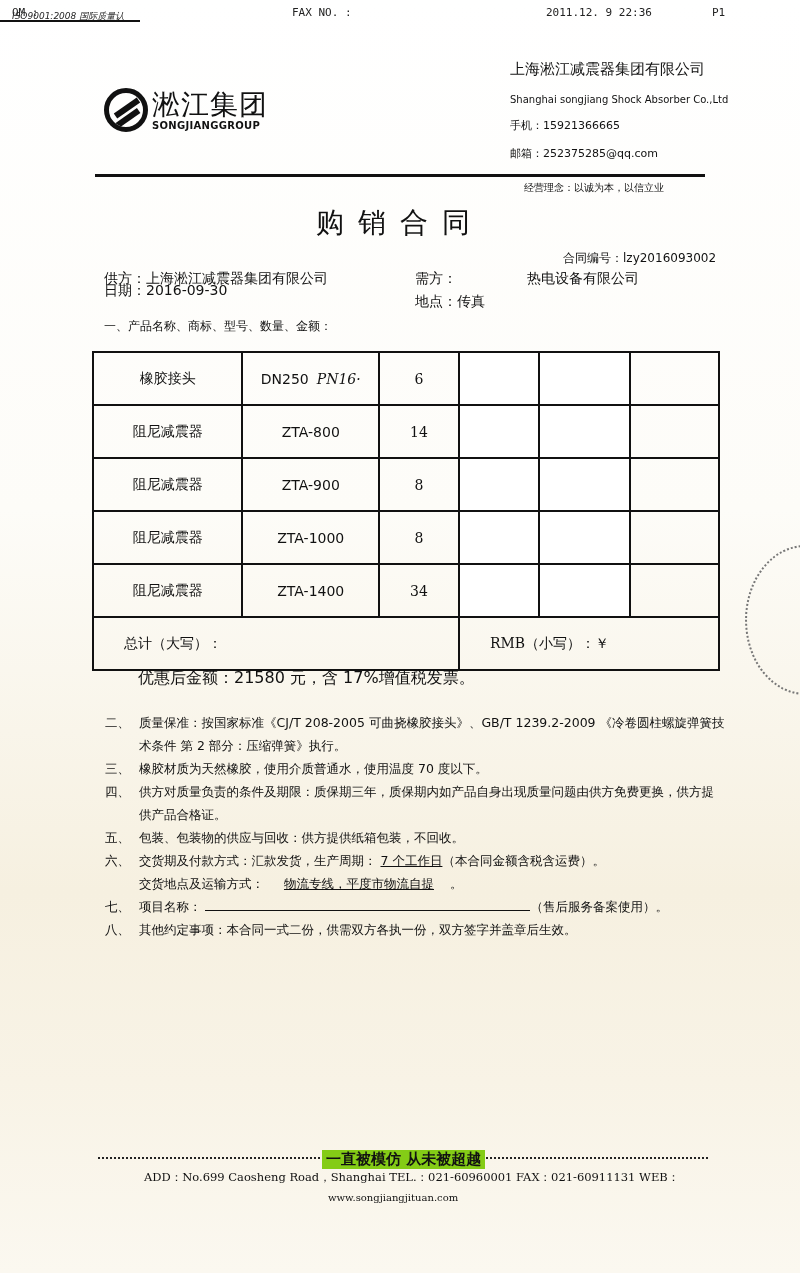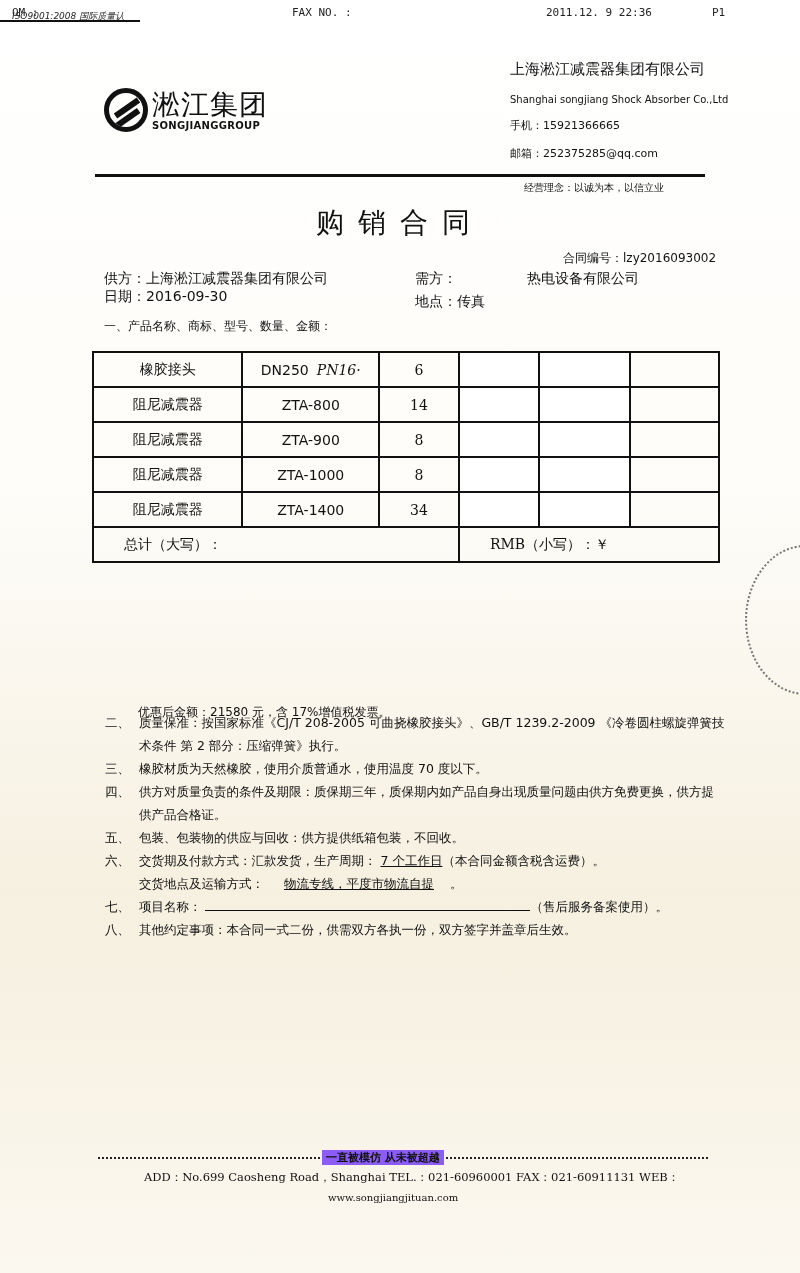--- a/index.html
+++ b/index.html
@@ -25,38 +25,38 @@
   .co-en { top: 94px; left: 510px; font-size: 10px; }
   .co-phone { top: 118px; left: 510px; font-size: 11px; }
   .co-mail { top: 146px; left: 510px; font-size: 11px; }
   .hdr-rule { position: absolute; top: 174px; left: 95px; width: 610px; height: 3px; background: #111; }
   .motto { top: 181px; left: 524px; font-size: 10px; text-align: right; }
   .title { top: 204px; left: 0; width: 800px; text-align: center; font-size: 28px; letter-spacing: 14px; font-family: "DejaVu Serif", serif; }
   .contract-no { top: 250px; left: 527px; font-size: 12px; margin-left: 36px; }
   .info { font-size: 14px; }
   .section1 { top: 318px; left: 104px; font-size: 12px; }
   table.items { position: absolute; top: 351px; left: 92px; width: 628px; border-collapse: collapse; }
-  table.items td, table.items th { border: 2px solid #111; text-align: center; font-size: 14px; font-weight: normal; height: 35px; }
+  table.items td, table.items th { border: 2px solid #111; text-align: center; font-size: 14px; font-weight: normal; height: 53px; }
   table.items th { height: 46px; }
   .num { font-family: "DejaVu Serif", serif; font-weight: bold; }
   .model { font-family: "DejaVu Sans", sans-serif; }
   .redact { background: #fff; }
   .handwriting { font-family: "DejaVu Serif", serif; font-style: italic; font-size: 14px; margin-left: 8px; }
   td.total-left { text-align: left !important; padding-left: 30px; font-size: 14px; height: 40px; }
   td.total-right { text-align: left !important; padding-left: 30px; font-size: 14px; font-family: "DejaVu Serif", serif; font-weight: bold; margin-top: 36px; }
-  .discount { top: 668px; left: 138px; font-size: 12px; margin-top: 36px; }
+  .discount { top: 668px; left: 138px; font-size: 16px; }
   .terms { position: absolute; top: 711px; left: 105px; width: 620px; font-size: 12.5px; line-height: 23px; }
   .term { display: flex; }
   .term-no { width: 34px; flex: none; }
   .term-body { flex: 1; }
   .u { text-decoration: underline; }
   .blank { display: inline-block; border-bottom: 1px solid #111; height: 14px; vertical-align: baseline; }
   .stamp { position: absolute; top: 545px; left: 745px; width: 120px; height: 150px; border: 2px dotted #777; border-radius: 50%; }
   .foot-dots { position: absolute; top: 1157px; left: 98px; width: 610px; border-top: 2px dotted #222; }
-  .foot-slogan { top: 1150px; left: 322px; font-size: 11px; background: #8b5cf6; padding: 0 4px; font-weight: bold; }
+  .foot-slogan { top: 1150px; left: 322px; font-size: 15px; background: #84cc16; padding: 0 4px; font-weight: bold; }
   .foot-addr { top: 1170px; left: 144px; font-size: 11.5px; font-family: "DejaVu Serif", serif; }
   .foot-web { top: 1192px; left: 328px; font-size: 10px; font-family: "DejaVu Serif", serif; }
 </style>
 </head>
 <body>
 
 <div class="abs fax-hdr" style="left:0;padding-left:12px;">OM :</div>
 <div class="fax-underline"></div>
 <div class="abs fax-hdr" style="left:292px;">FAX NO. :</div>
 <div class="abs fax-hdr" style="left:546px;">2011.12. 9 22:36</div>
@@ -78,21 +78,21 @@
 <div class="abs co-mail">邮箱：252375285@qq.com</div>
 <div class="hdr-rule"></div>
 <div class="abs motto">经营理念：以诚为本，以信立业</div>
 
 <div class="abs title">购销合同</div>
 <div class="abs contract-no">合同编号：lzy2016093002</div>
 
 <div class="abs info" style="top:270px;left:104px;">供方：上海淞江减震器集团有限公司</div>
 <div class="abs info" style="top:270px;left:415px;">需方：</div>
 <div class="abs info" style="top:270px;left:527px;">热电设备有限公司</div>
-<div class="abs info" style="top:288px;left:104px;">日期：2016-09-30</div>
+<div class="abs info" style="top:282px;left:104px;">日期：2016-09-30</div>
 <div class="abs info" style="top:293px;left:415px;">地点：传真</div>
 
 <div class="abs section1">一、产品名称、商标、型号、数量、金额：</div>
 
 <table class="items">
   <colgroup>
     <col style="width:150px">
       <col style="width:137px">
       <col style="width:80px">
       <col style="width:80px">

